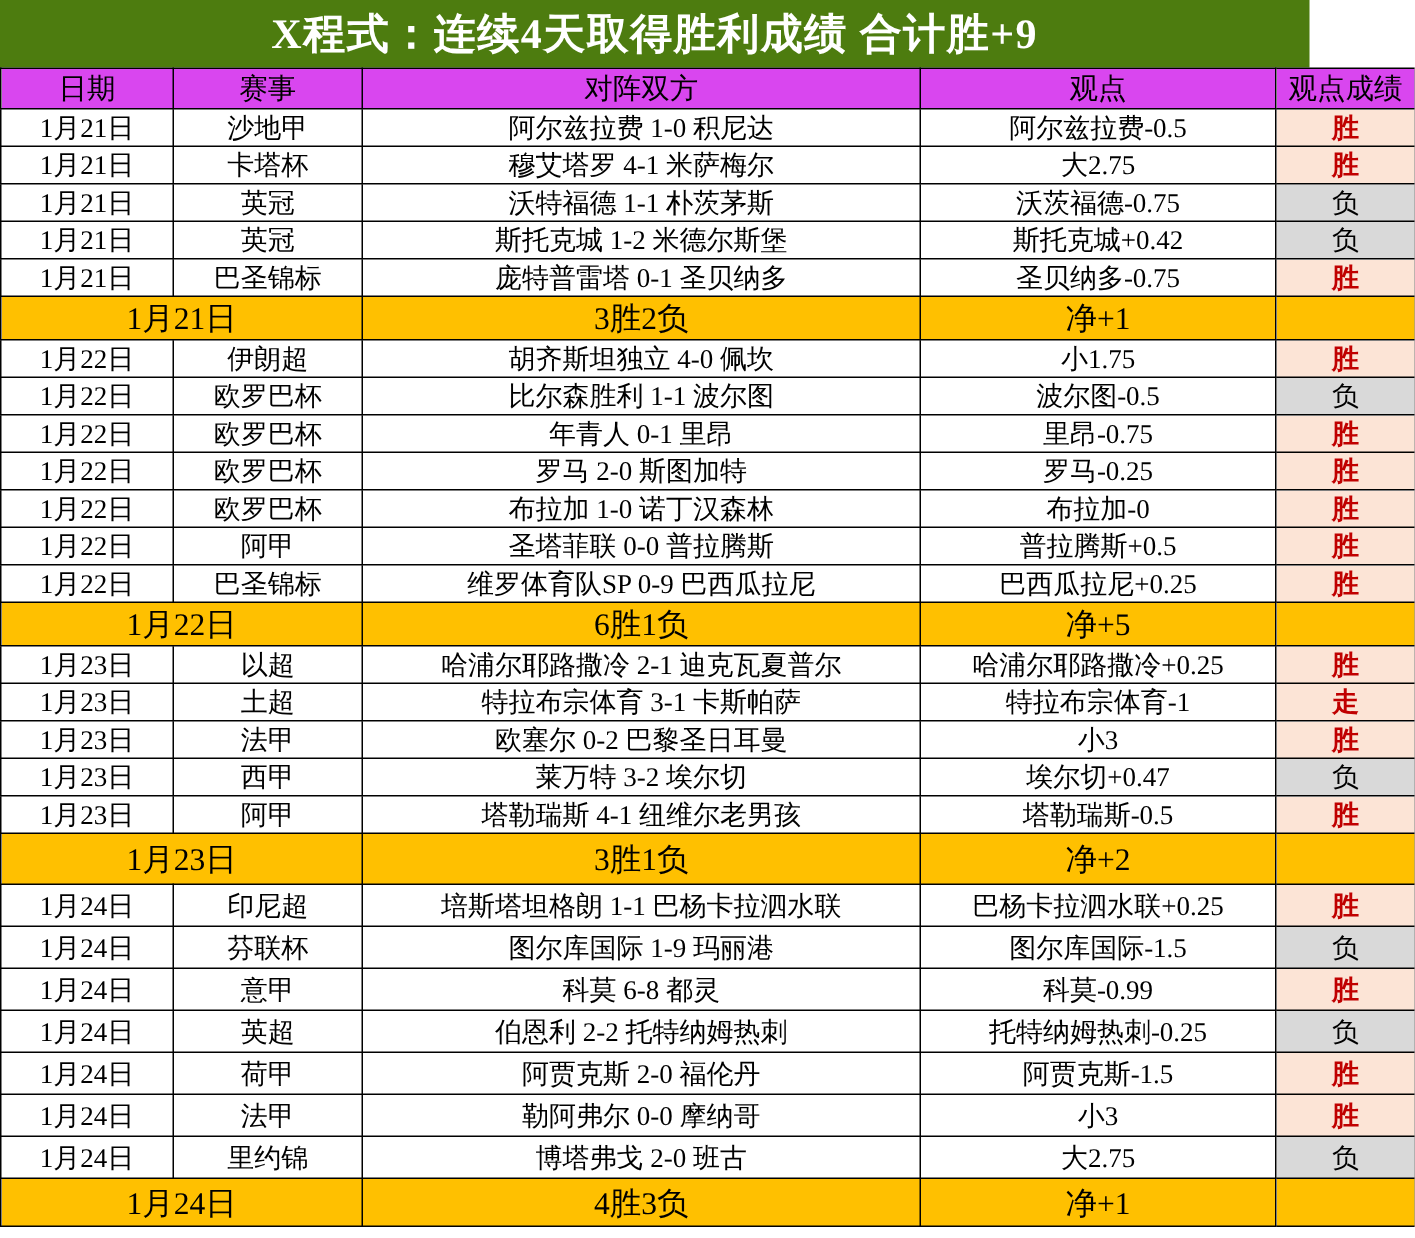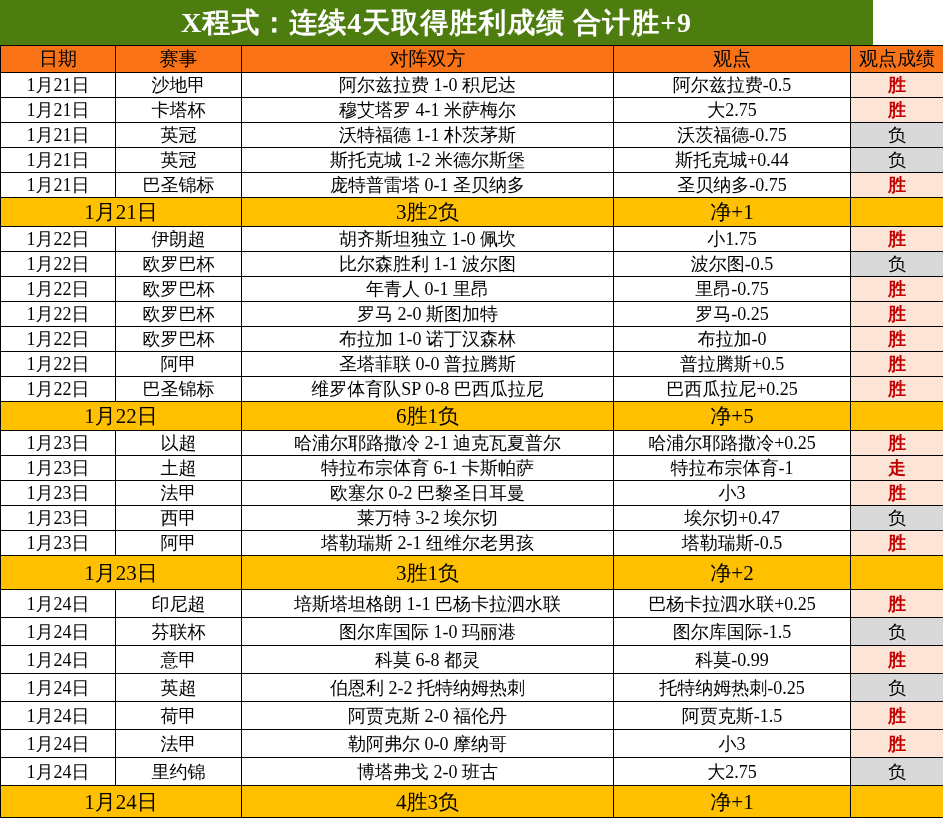--- a/index.html
+++ b/index.html
@@ -3,21 +3,21 @@
 <meta charset="utf-8">
 <style>
   html,body{margin:0;padding:0;background:#ffffff;}
   body{width:943px;font-family:"Liberation Serif","DejaVu Serif",serif;}
   table{border-collapse:collapse;table-layout:fixed;width:943px;}
   td,th{border:1px solid #000;text-align:center;vertical-align:middle;
         overflow:hidden;white-space:nowrap;padding:0;font-weight:normal;}
   .title-bar{width:873px;height:45px;background:#4d7c0f;color:#fff;
              display:flex;align-items:center;justify-content:center;
              font-size:28px;font-weight:bold;letter-spacing:1px;}
-  thead th{background:#f97316;height:23px;font-size:19px;}
+  thead th{background:#d946ef;height:23px;font-size:19px;}
   tbody td{background:#fff;font-size:18px;color:#000;}
   tr.rh25 td{height:23px;}
   tr.rh26 td{height:24px;}
   tr.rh28 td{height:27px;}
   td.res-win{background:#FCE4D6;color:#C00000;font-weight:bold;}
   td.res-loss{background:#D9D9D9;color:#000;font-weight:normal;}
   tr.summary td{background:#FFC000;font-size:21px;height:25px;}
   tr.summary.tall td{height:33px;}
   tr.summary.tall2 td{height:31px;}
 </style>
@@ -62,40 +62,40 @@
         <td>1月21日</td>
         <td>英冠</td>
         <td>沃特福德 1-1 朴茨茅斯</td>
         <td>沃茨福德-0.75</td>
         <td class="res-loss">负</td>
       </tr>
       <tr class="rh25">
         <td>1月21日</td>
         <td>英冠</td>
         <td>斯托克城 1-2 米德尔斯堡</td>
-        <td>斯托克城+0.44</td>
+        <td>斯托克城+0.42</td>
         <td class="res-loss">负</td>
       </tr>
       <tr class="rh25">
         <td>1月21日</td>
         <td>巴圣锦标</td>
         <td>庞特普雷塔 0-1 圣贝纳多</td>
         <td>圣贝纳多-0.75</td>
         <td class="res-win">胜</td>
       </tr>
       <tr class="summary ">
         <td colspan="2">1月21日</td>
         <td>3胜2负</td>
         <td>净+1</td>
         <td></td>
       </tr>
       <tr class="rh25">
         <td>1月22日</td>
         <td>伊朗超</td>
-        <td>胡齐斯坦独立 1-0 佩坎</td>
+        <td>胡齐斯坦独立 4-0 佩坎</td>
         <td>小1.75</td>
         <td class="res-win">胜</td>
       </tr>
       <tr class="rh25">
         <td>1月22日</td>
         <td>欧罗巴杯</td>
         <td>比尔森胜利 1-1 波尔图</td>
         <td>波尔图-0.5</td>
         <td class="res-loss">负</td>
       </tr>
@@ -123,82 +123,82 @@
       <tr class="rh25">
         <td>1月22日</td>
         <td>阿甲</td>
         <td>圣塔菲联 0-0 普拉腾斯</td>
         <td>普拉腾斯+0.5</td>
         <td class="res-win">胜</td>
       </tr>
       <tr class="rh25">
         <td>1月22日</td>
         <td>巴圣锦标</td>
-        <td>维罗体育队SP 0-8 巴西瓜拉尼</td>
+        <td>维罗体育队SP 0-9 巴西瓜拉尼</td>
         <td>巴西瓜拉尼+0.25</td>
         <td class="res-win">胜</td>
       </tr>
       <tr class="summary ">
         <td colspan="2">1月22日</td>
         <td>6胜1负</td>
         <td>净+5</td>
         <td></td>
       </tr>
       <tr class="rh26">
         <td>1月23日</td>
         <td>以超</td>
         <td>哈浦尔耶路撒冷 2-1 迪克瓦夏普尔</td>
         <td>哈浦尔耶路撒冷+0.25</td>
         <td class="res-win">胜</td>
       </tr>
       <tr class="rh26">
         <td>1月23日</td>
         <td>土超</td>
-        <td>特拉布宗体育 6-1 卡斯帕萨</td>
+        <td>特拉布宗体育 3-1 卡斯帕萨</td>
         <td>特拉布宗体育-1</td>
         <td class="res-win">走</td>
       </tr>
       <tr class="rh26">
         <td>1月23日</td>
         <td>法甲</td>
         <td>欧塞尔 0-2 巴黎圣日耳曼</td>
         <td>小3</td>
         <td class="res-win">胜</td>
       </tr>
       <tr class="rh26">
         <td>1月23日</td>
         <td>西甲</td>
         <td>莱万特 3-2 埃尔切</td>
         <td>埃尔切+0.47</td>
         <td class="res-loss">负</td>
       </tr>
       <tr class="rh26">
         <td>1月23日</td>
         <td>阿甲</td>
-        <td>塔勒瑞斯 2-1 纽维尔老男孩</td>
+        <td>塔勒瑞斯 4-1 纽维尔老男孩</td>
         <td>塔勒瑞斯-0.5</td>
         <td class="res-win">胜</td>
       </tr>
       <tr class="summary tall">
         <td colspan="2">1月23日</td>
         <td>3胜1负</td>
         <td>净+2</td>
         <td></td>
       </tr>
       <tr class="rh28">
         <td>1月24日</td>
         <td>印尼超</td>
         <td>培斯塔坦格朗 1-1 巴杨卡拉泗水联</td>
         <td>巴杨卡拉泗水联+0.25</td>
         <td class="res-win">胜</td>
       </tr>
       <tr class="rh28">
         <td>1月24日</td>
         <td>芬联杯</td>
-        <td>图尔库国际 1-0 玛丽港</td>
+        <td>图尔库国际 1-9 玛丽港</td>
         <td>图尔库国际-1.5</td>
         <td class="res-loss">负</td>
       </tr>
       <tr class="rh28">
         <td>1月24日</td>
         <td>意甲</td>
         <td>科莫 6-8 都灵</td>
         <td>科莫-0.99</td>
         <td class="res-win">胜</td>
       </tr>

